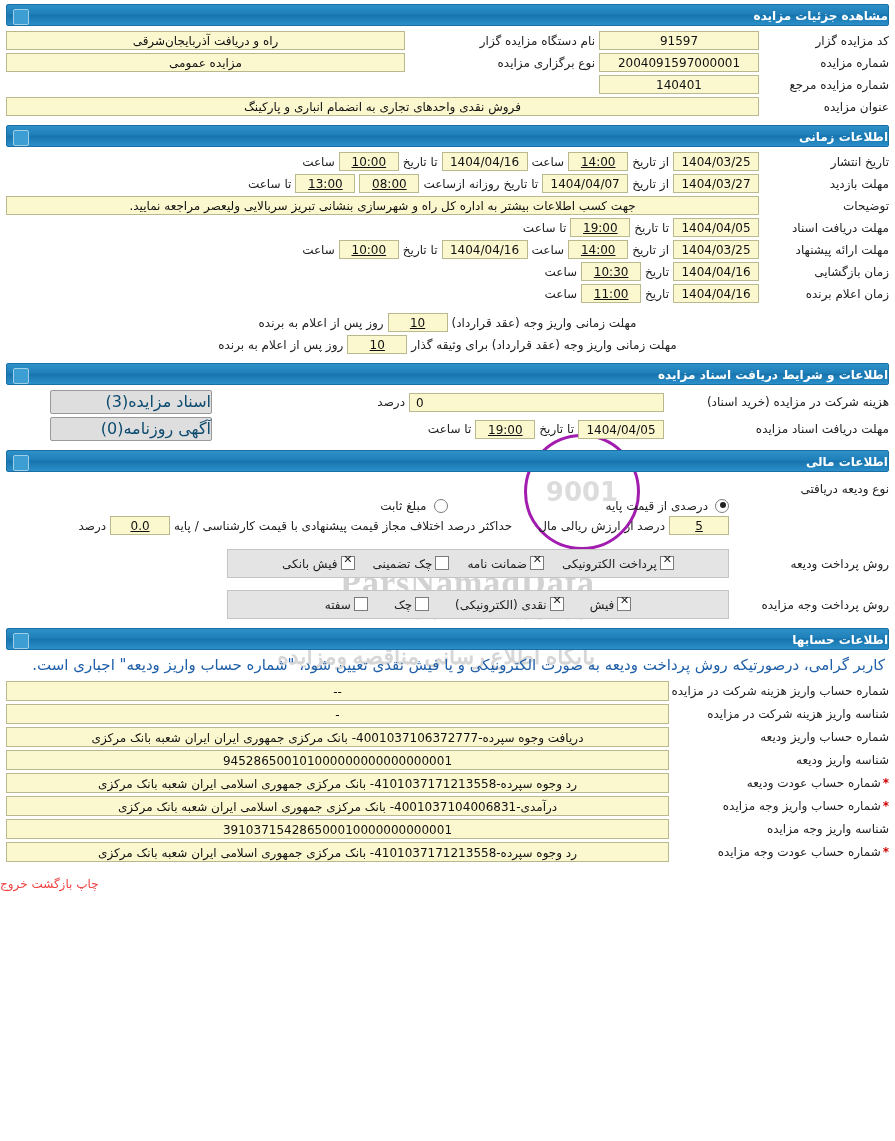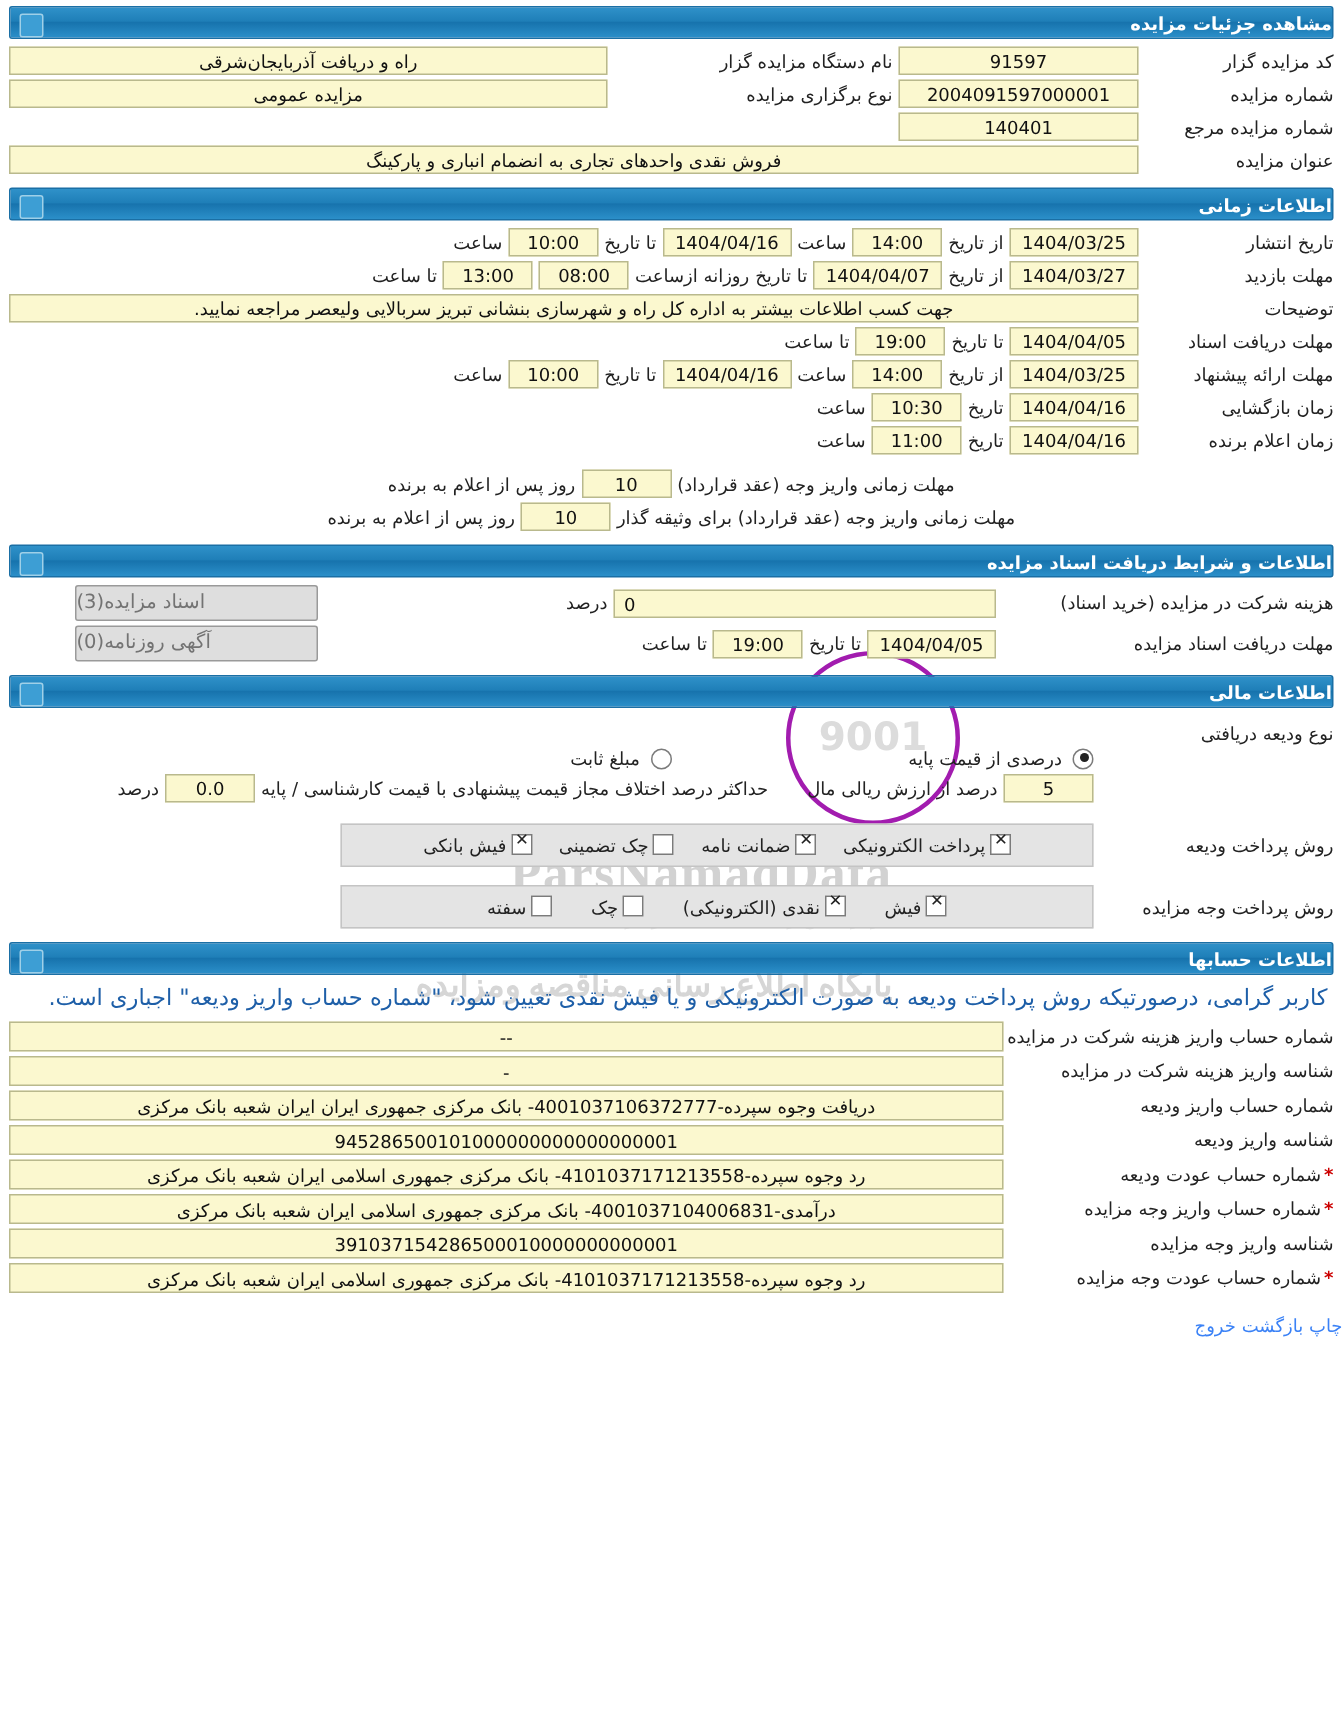--- a/index.html
+++ b/index.html
@@ -51,21 +51,21 @@
     border:1px solid #b9b98d;
     height:19px;
     line-height:19px;
     font-size:12px;
     text-align:center;
     color:#111;
     box-sizing:border-box;
     overflow:hidden;
     white-space:nowrap;
   }
-  .mini{width:60px;}
+  .mini{width:60px;text-decoration:underline;}
   .date{width:86px;}
   .txt{color:#222;font-size:12px;white-space:nowrap;}
   .grow{flex:1;}
   
   .wm{
     position:absolute;
     pointer-events:none;
     color:#d8d8d8;
     z-index:0;
     font-weight:bold;
@@ -96,28 +96,28 @@
   }
   .rdo.on:after{
     content:"";position:absolute;top:2px;right:2px;width:6px;height:6px;background:#222;border-radius:50%;
   }
   .panel{
     background:#e4e4e4;border:1px solid #c4c4c4;padding:6px 10px;
     display:inline-block;
   }
   .btn{
     background:#dedede;border:1px solid #9a9a9a;border-radius:2px;
-    height:22px;line-height:22px;text-align:left;font-size:13px;color:#737373;
+    height:22px;line-height:22px;text-align:right;font-size:16px;color:#0c4a6e;
     width:160px;display:inline-block;
   }
   .note{color:#1e5fa8;font-size:15px;padding:6px 10px 2px 10px;text-align:right;}
   .acct .fld{height:20px;line-height:20px;text-align:center;}
   .star{color:#c00;font-weight:bold;margin-left:2px;}
   .footer{
-    text-align:right;color:#3b82f6;font-size:12px;padding:10px 0 8px 0;
+    text-align:left;color:#ef4444;font-size:12px;padding:10px 0 8px 0;
   }
 </style>
 </head>
 <body>
 
 <div class="page">
 
   <div class="wmlogo">
       <span>9001</span>
     </div>

